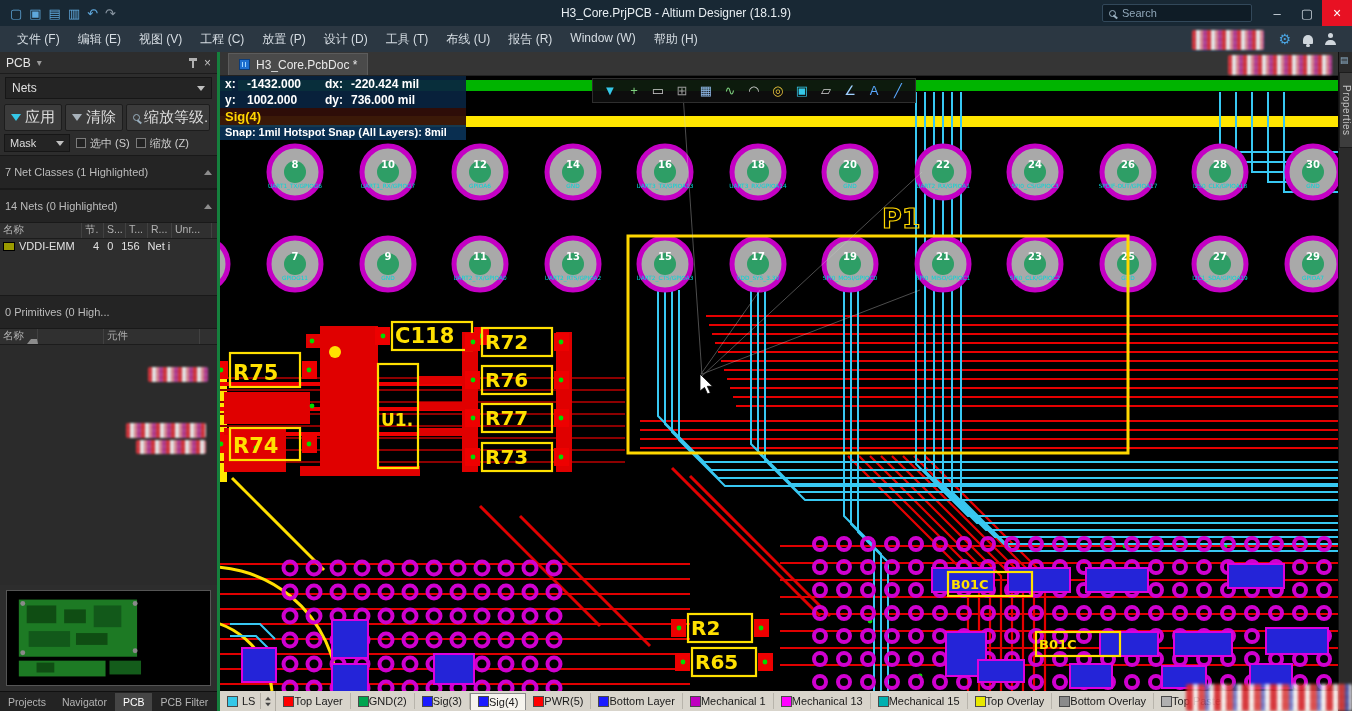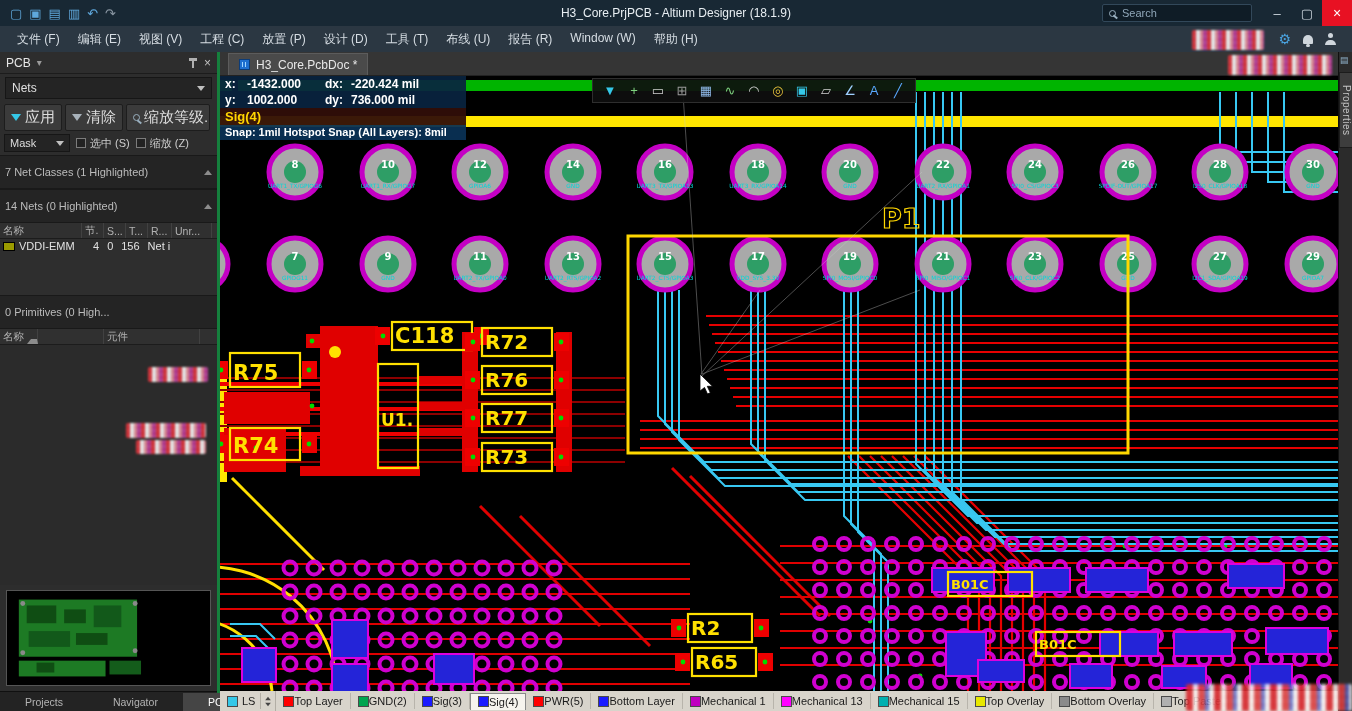--- a/index.html
+++ b/index.html
@@ -54,29 +54,29 @@
   .cklabel{display:flex;align-items:center;gap:4px;font-size:11px;color:#cfcfcf}
   .cb{width:10px;height:10px;border:1px solid #7c7c7c;background:#222;flex:none}
   .list-header{height:17px;background:#242424;border-top:1px solid #191919;border-bottom:1px solid #191919;color:#bcbcbc;font-size:11px;display:flex;align-items:center;padding:16px 5px}
   .list-header .sp{flex:1}
   .t-up{width:0;height:0;border-left:4px solid transparent;border-right:4px solid transparent;border-bottom:5px solid #8c8c8c}
   .t-dn{width:0;height:0;border-left:4px solid transparent;border-right:4px solid transparent;border-top:5px solid #8c8c8c}
   .net-class-list{height:168px;background:#2e2e2e;overflow:hidden}
   .nc-item{padding:1px 7px;font-size:11.5px;color:#d2d2d2;line-height:14.5px;white-space:nowrap}
   .nc-item.selected{background:#6f6f6f;color:#fff}
   .cols-row{height:16px;background:#303030;border-bottom:1px solid #1c1c1c;display:flex;align-items:center;font-size:10.5px;color:#b2b2b2}
-  .cols-row span{display:flex;align-items:center;gap:3px;border-right:1px solid #414141;height:100%;padding:0 3px;overflow:hidden;white-space:nowrap}
+  .cols-row span{display:flex;gap:3px;border-right:1px solid #414141;height:100%;padding:0 3px;overflow:hidden;white-space:nowrap}
   .nets-list{height:56px;background:#2e2e2e}
   .net-row{display:flex;align-items:center;gap:4px;padding:1px 3px;font-size:11px;color:#e2e2e2;white-space:nowrap}
   .swatch{width:12px;height:9px;border:1px solid #000;flex:none}
   .net-cell{display:inline-block;overflow:hidden}
   .panel-spacer{flex:1;background:#2b2b2b}
   .preview{height:96px;margin:5px 6px;border:1px solid #555;background:#000;flex:none}
   .panel-tabs{height:20px;background:#232323;display:flex;align-items:center;border-top:1px solid #101010}
-  .panel-tab{padding:3px 25px;font-size:10.5px;color:#b4b4b4;white-space:nowrap}
+  .panel-tab{padding:3px 8px;font-size:10.5px;color:#b4b4b4;white-space:nowrap}
   .panel-tab.active{background:#454545;color:#fff}
 
   
   .main{flex:1;display:flex;flex-direction:column;min-width:0}
   .docbar{height:24px;background:#353535;display:flex;align-items:flex-end;position:relative;border-bottom:1px solid #222}
   .doc-tab{height:22px;background:#4a4a4a;color:#e8e8e8;display:flex;align-items:center;gap:6px;padding:0 10px;font-size:12px;border:1px solid #5c5c5c;border-bottom:none;margin-left:8px}
   .doc-icon{width:11px;height:11px;background:#1e6fd0;border:1px solid #0c3c78;position:relative}
   .doc-icon::after{content:"";position:absolute;inset:2px;background:repeating-linear-gradient(90deg,#9fd4ff 0 1px,transparent 1px 3px)}
   .canvas-wrap{flex:1;position:relative;background:#000;overflow:hidden}
   #board-svg{position:absolute;inset:0;width:100%;height:100%}

